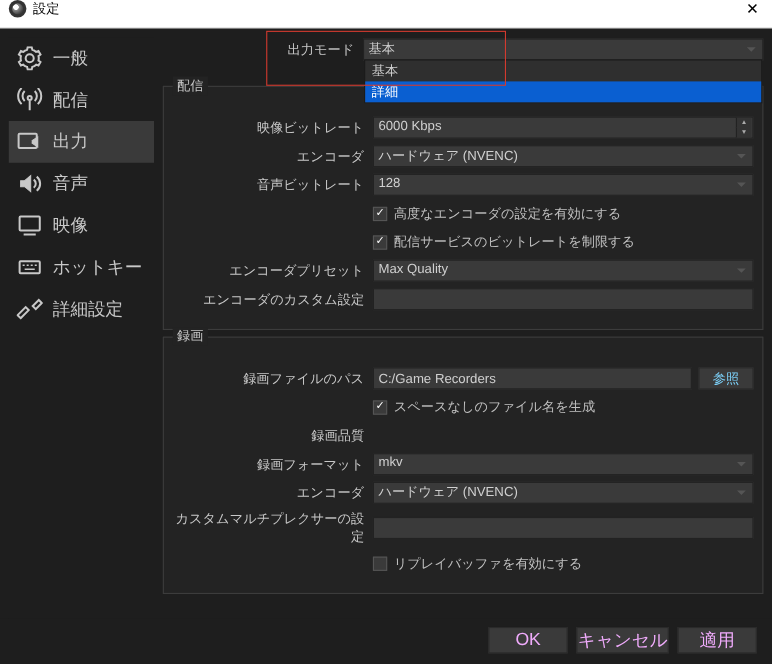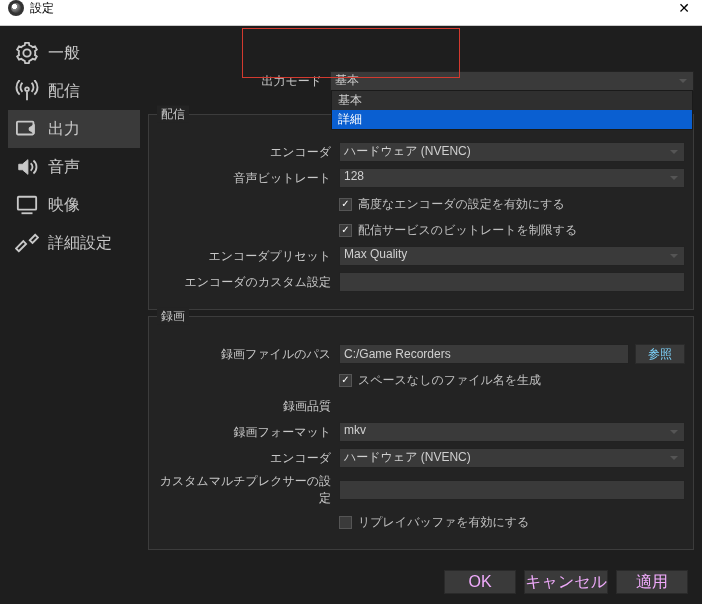--- a/index.html
+++ b/index.html
@@ -250,49 +250,70 @@
           <svg viewBox="0 0 24 24">
             <rect x="2" y="3" width="20" height="14" rx="1" fill="none" stroke="#c8c8c8" stroke-width="2"></rect>
             <path d="M6 21h12" stroke="#c8c8c8" stroke-width="2"></path>
           </svg>
         </div>
       <span class="label">映像</span>
     </div>
     <div class="sidebar-item">
       <div class="icon">
           <svg viewBox="0 0 24 24">
+            <rect x="2" y="6" width="20" height="12" rx="1" fill="none" stroke="#c8c8c8" stroke-width="2"></rect>
+            <path d="M5 10h2M9 10h2M13 10h2M17 10h2M7 14h10" stroke="#c8c8c8" stroke-width="1.5"></path>
+          </svg>
+        </div>
+      <span class="label">ホットキー</span>
+    </div>
+    <div class="sidebar-item">
+      <div class="icon">
+          <svg viewBox="0 0 24 24">
             <path d="M21 3l-6 6 3 3 6-6-3-3zM3 21l8-8-3-3-8 8 3 3z" fill="none" stroke="#c8c8c8" stroke-width="2"></path>
           </svg>
         </div>
       <span class="label">詳細設定</span>
     </div>
   </div>
 
   <div class="content">
 
-    <div class="row" style="position:relative;margin-top:36px;">
+    <div class="row" style="position:relative;">
       <div class="lbl">出力モード</div>
       <div class="ctrl" style="position:relative;">
         <div class="select">
           <span>基本</span>
           <div class="dropdown-open">
             <div class="opt">基本</div>
             <div class="opt highlight">詳細</div>
           </div>
         </div>
       </div>
     </div>
 
     <div class="red-callout" style="top:-6px; left:94px; width:218px; height:50px;"></div>
 
     <div class="groupbox" style="margin-top:22px;">
       <div class="legend">配信</div>
 
       <div style="height:18px;"></div>
 
+      <div class="row">
+        <div class="lbl">映像ビットレート</div>
+        <div class="ctrl">
+          <div class="spinner" style="position:relative;">
+            <span>6000 Kbps</span>
+            <div class="spin-btns">
+                <div>▲</div>
+                <div>▼</div>
+              </div>
+          </div>
+        </div>
+      </div>
 
       <div class="row">
         <div class="lbl">エンコーダ</div>
         <div class="ctrl">
             <div class="select"><span>ハードウェア (NVENC)</span></div>
           </div>
       </div>
 
       <div class="row">
         <div class="lbl">音声ビットレート</div>

